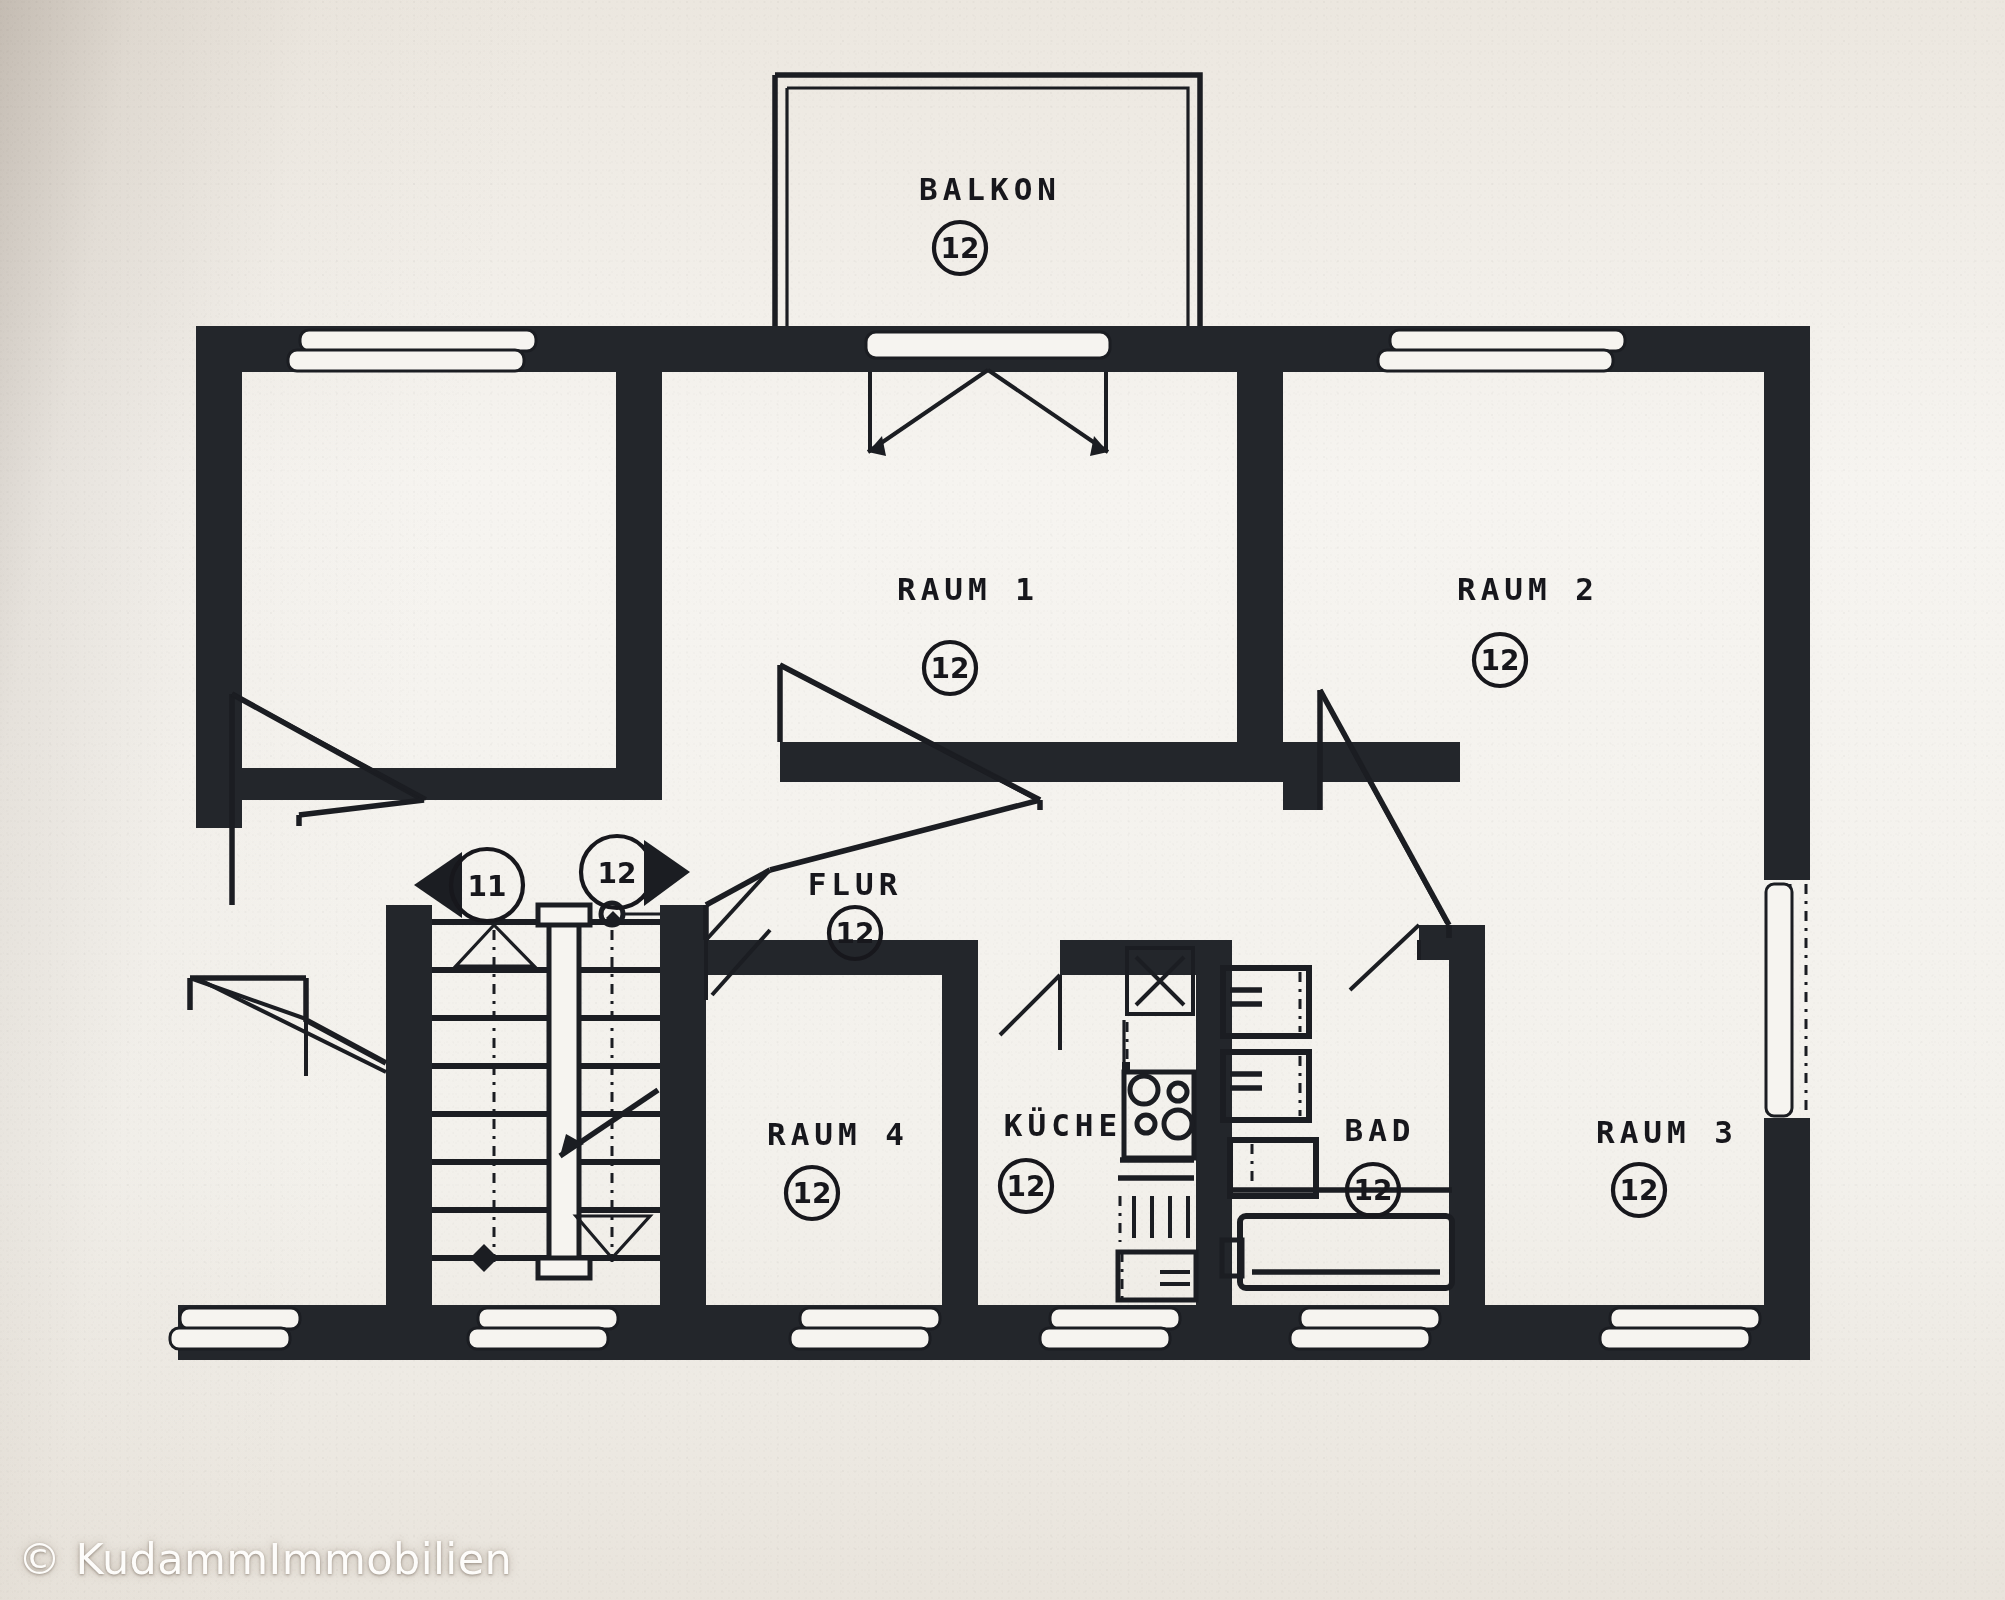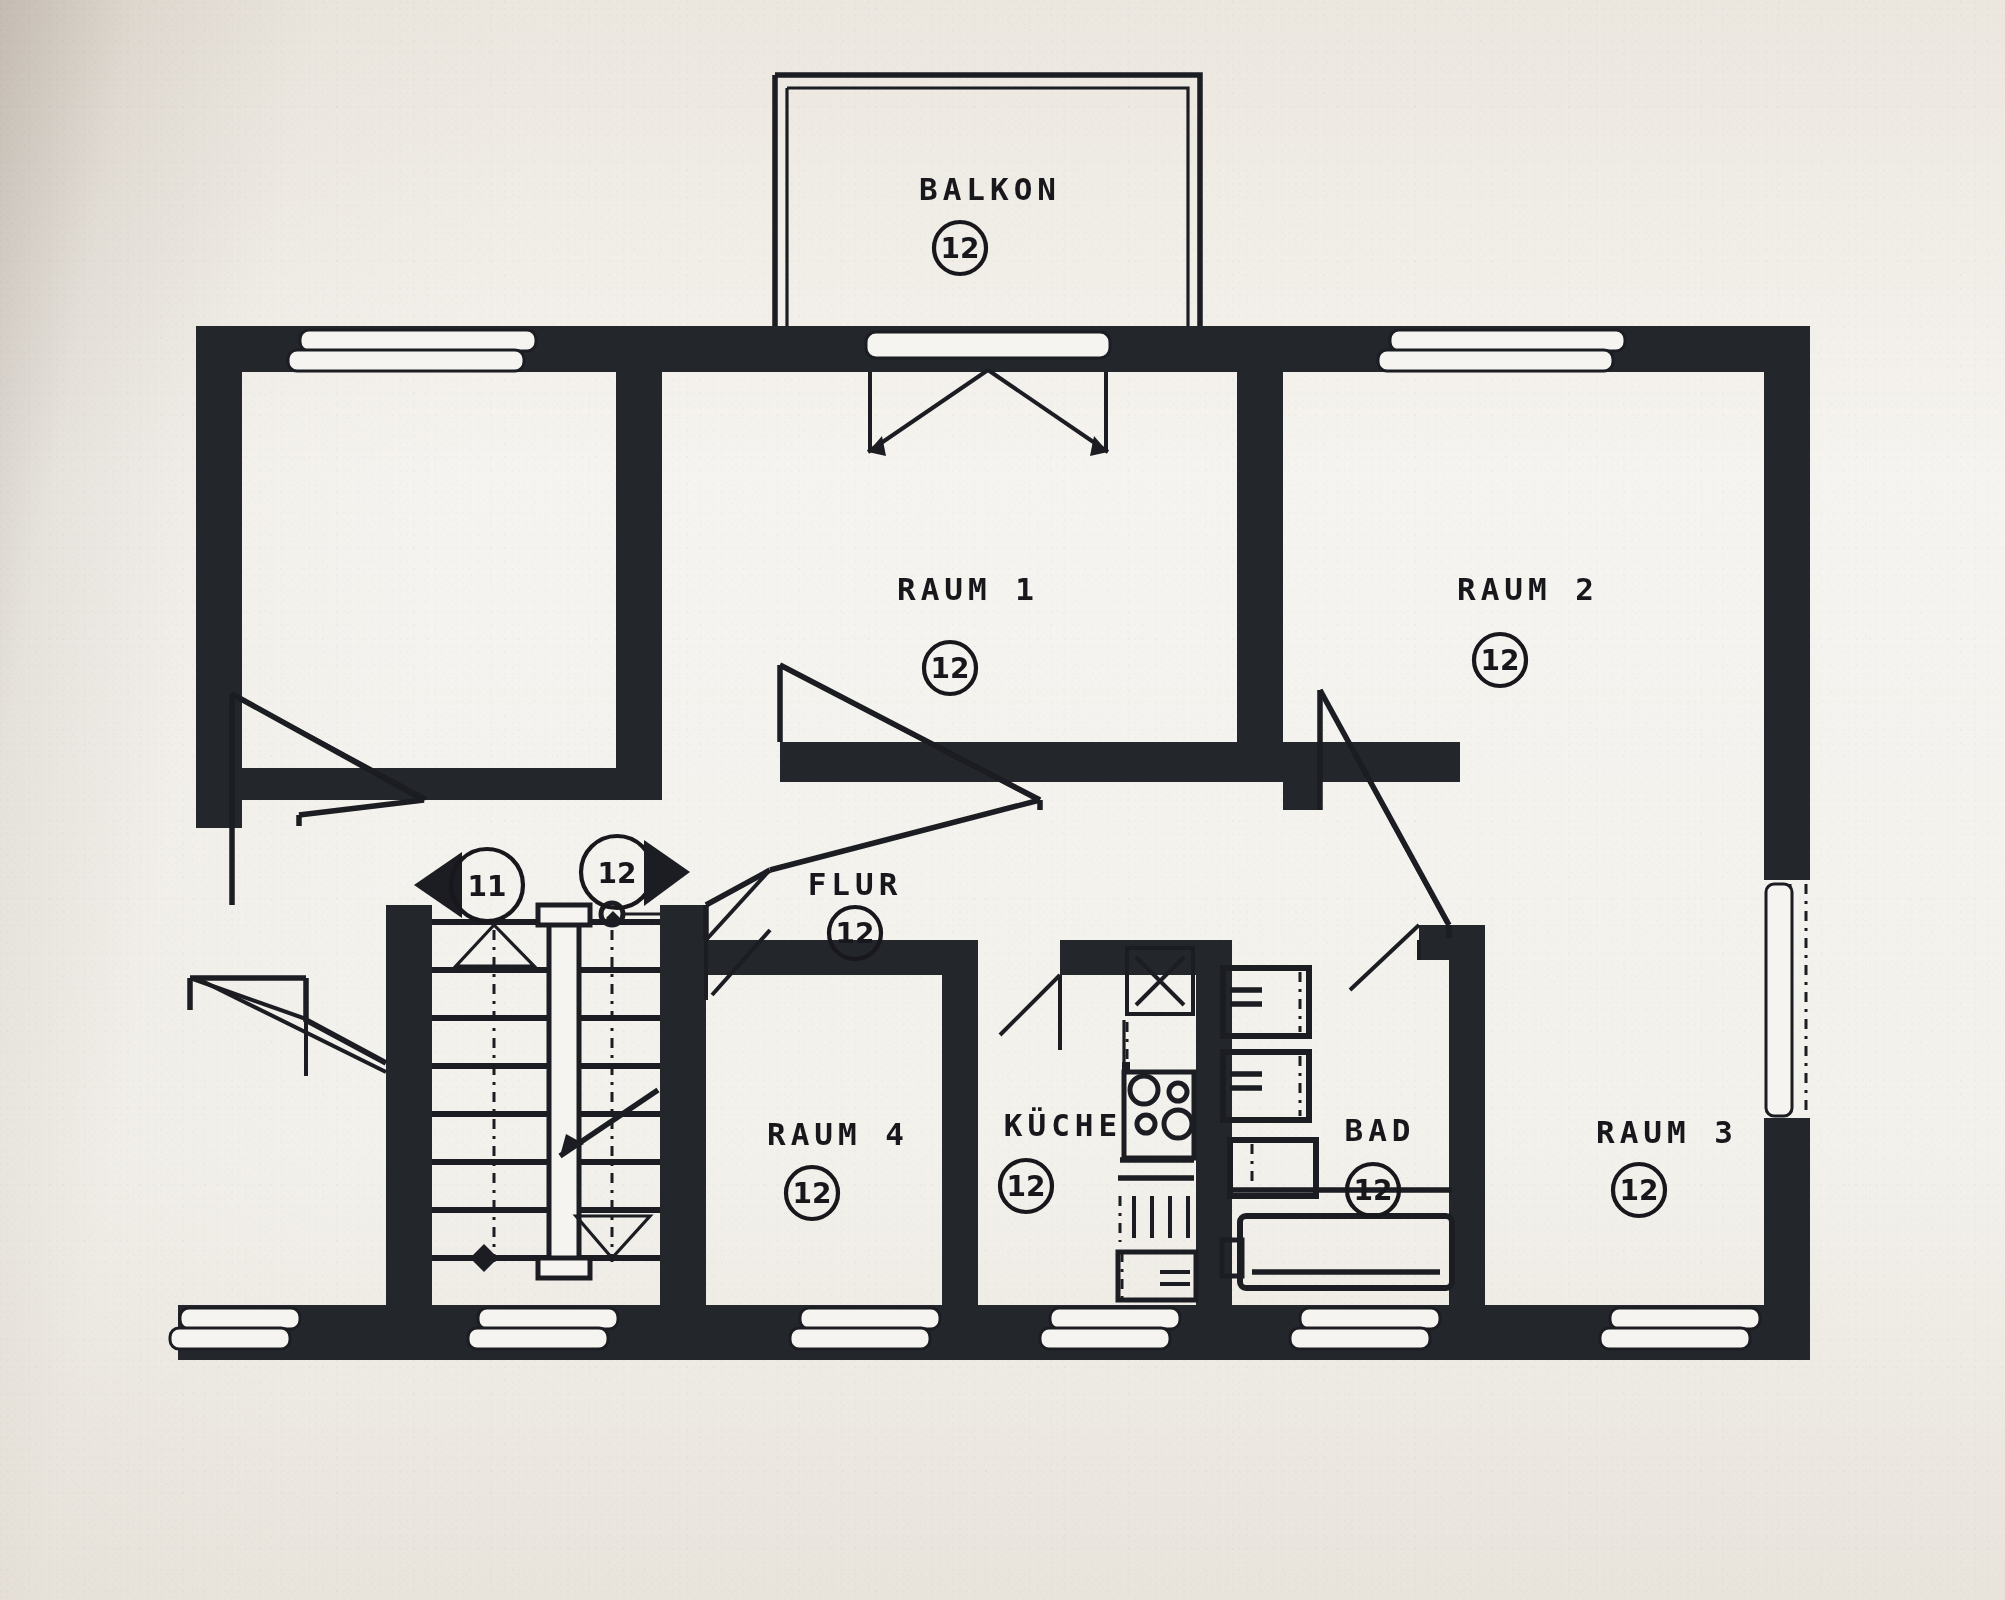--- a/index.html
+++ b/index.html
@@ -350,13 +350,14 @@
 
       <g>
         <text class="rmlabel" x="1667" y="1143" text-anchor="middle">RAUM 3</text>
         <circle class="circ" cx="1639" cy="1190" r="26"></circle>
         <text class="badgenum" x="1639" y="1200" text-anchor="middle">12</text>
       </g>
 
     </g>
   </svg>
 
+  <div class="wm">© KudammImmobilien</div>
 </div>
 
 </body></html>

